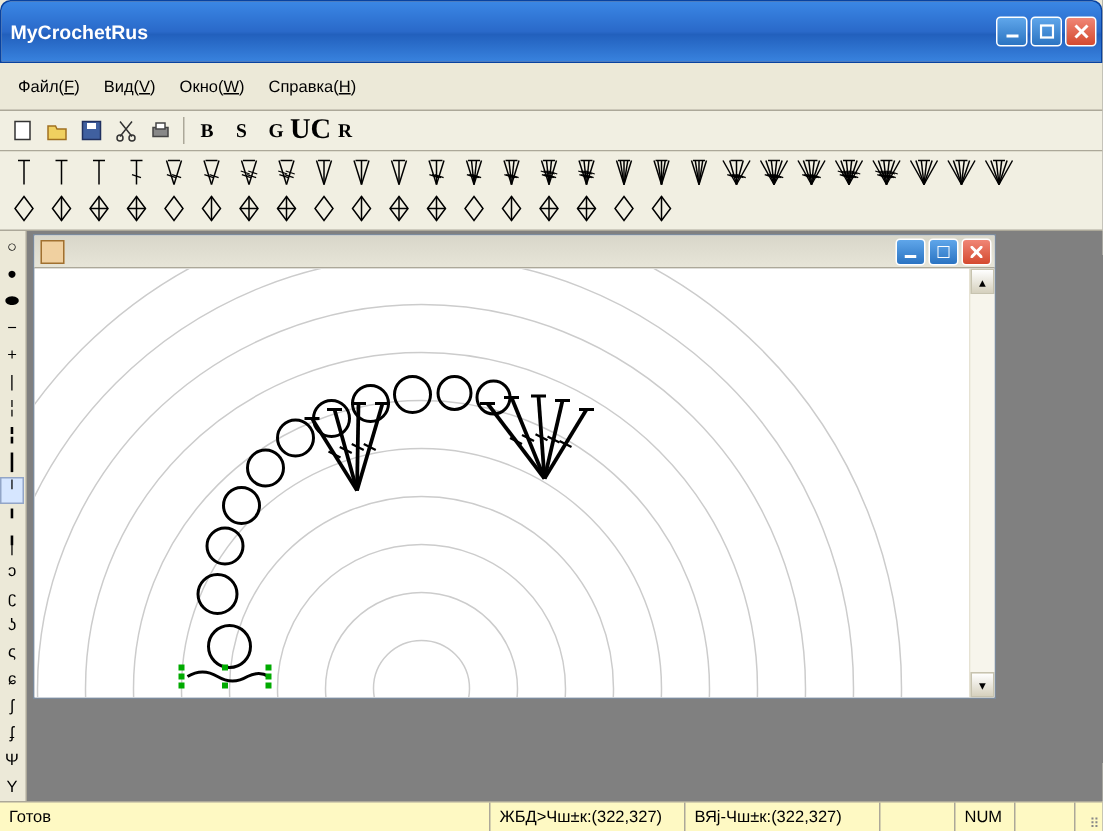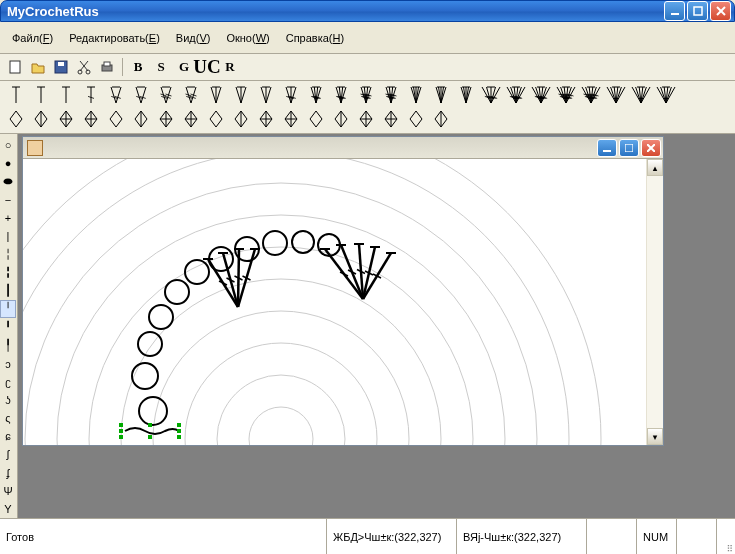--- a/index.html
+++ b/index.html
@@ -7,21 +7,21 @@
   font-family: Tahoma, Arial, sans-serif;
   font-size: 11px;
   background: #ece9d8;
   width: 735px;
   height: 554px;
   overflow: hidden;
   display: flex;
   flex-direction: column;
 }
 .titlebar {
-  height: 22px;
+  height: 42px;
   background: linear-gradient(to bottom, #3a87e5 0%, #2a69c9 50%, #2260bd 55%, #3882de 100%);
   display: flex;
   align-items: center;
   padding: 0 3px 0 6px;
   color: #fff;
   border: 1px solid #0842a0;
   border-radius: 7px 7px 0 0;
 }
 .titlebar .title { font-weight: bold; font-size: 13px; flex: 1; }
 .win-btns { display: flex; gap: 2px; }
@@ -143,22 +143,22 @@
   height: 17px;
   background: linear-gradient(to bottom,#fff,#d6d1be);
   border: 1px solid #c7c3af;
   display: flex; align-items: center; justify-content: center;
   font-size: 9px;
   cursor: pointer;
 }
 .sb-track { flex: 1; background: #f7f5ec; }
 
 .statusbar {
-  height: 36px;
-  background: #ffffff;
+  height: 20px;
+  background: #fef9c3;
   border-top: 1px solid #aca899;
   display: flex;
   align-items: flex-start;
   font-size: 11px;
   color: #000;
 }
 .status-cell { padding: 0 6px; border-right: 1px solid #aca899; height: 100%; display: flex; align-items: center; }
 .status-cell.first { flex: 1; }
 .status-cell.wide { width: 130px; }
 .status-cell.num { width: 40px; }
@@ -187,21 +187,20 @@
       <svg width="10" height="10">
           <line x1="1" y1="1" x2="9" y2="9" stroke="#fff" stroke-width="2"></line>
           <line x1="9" y1="1" x2="1" y2="9" stroke="#fff" stroke-width="2"></line>
         </svg>
     </div>
   </div>
 </div>
 
 <div class="menubar" id="menubar">
     <span class="menu-item">Файл(<span class="uline">F</span>)</span>
-    <span class="menu-item">Редактировать(<span class="uline">E</span>)</span>
     <span class="menu-item">Вид(<span class="uline">V</span>)</span>
     <span class="menu-item">Окно(<span class="uline">W</span>)</span>
     <span class="menu-item">Справка(<span class="uline">H</span>)</span>
   </div>
 
 <div class="toolbar" id="main-toolbar">
     <div class="tb-btn">
       <svg width="16" height="16">
         <rect x="3" y="2" width="10" height="12" fill="#fff" stroke="#333"></rect>
       </svg>

